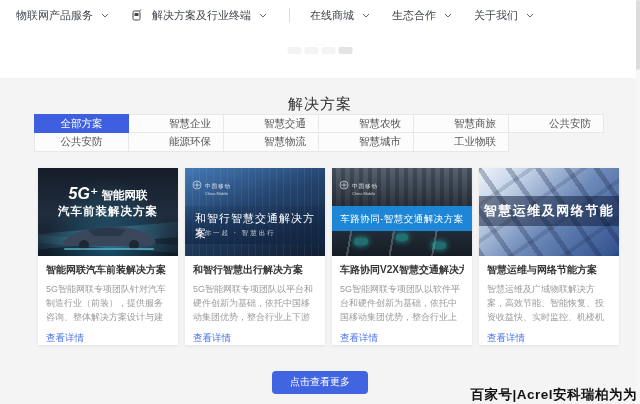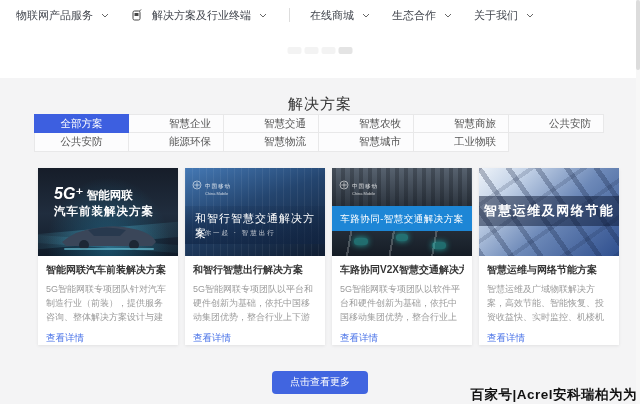--- a/index.html
+++ b/index.html
@@ -52,21 +52,21 @@
   .brand .cn { font-size:5.5px; color:#fff; letter-spacing:1px; }
   .brand .en { font-size:4px; color:rgba(255,255,255,.85); display:block; }
   
   .scene1 { background:
       radial-gradient(ellipse at 50% 88%, rgba(40,160,205,.38), transparent 62%),
       linear-gradient(180deg,#161d29 0%,#202d3e 52%,#101b29 100%); }
   .scene1 .streak { position:absolute; left:-20px; right:-20px; height:15px; top:60px;
       background:linear-gradient(90deg,transparent,rgba(95,205,235,.35),transparent);
       transform:rotate(-5deg); }
   .scene1 .streak2 { top:72px; height:8px; transform:rotate(4deg); opacity:.7; }
-  .scene1 .cap { position:absolute; top:16px; width:100%; color:#fff;padding-left:16px; }
+  .scene1 .cap { position:absolute; top:16px; width:100%; text-align:center; color:#fff; }
   .scene1 .cap .l1 { font-size:11.5px; font-weight:bold; }
   .scene1 .cap .badge { font-size:16px; font-style:italic; font-weight:bold; margin-right:3px; }
   .scene1 .cap .l2 { font-size:11.5px; font-weight:bold; letter-spacing:1px; margin-top:1px; }
   .scene1 svg.car { position:absolute; bottom:5px; left:50%; transform:translateX(-50%); }
   
   .scene2 { background:
       repeating-linear-gradient(90deg, rgba(255,255,255,.06) 0 1px, transparent 1px 7px),
       linear-gradient(160deg,#4579b5 0%,#24456f 42%,#101d31 100%); }
   .scene2 .band { position:absolute; top:38px; left:0; right:0; height:38px;
       background:linear-gradient(180deg, rgba(16,36,68,.15), rgba(16,36,68,.6)); }

